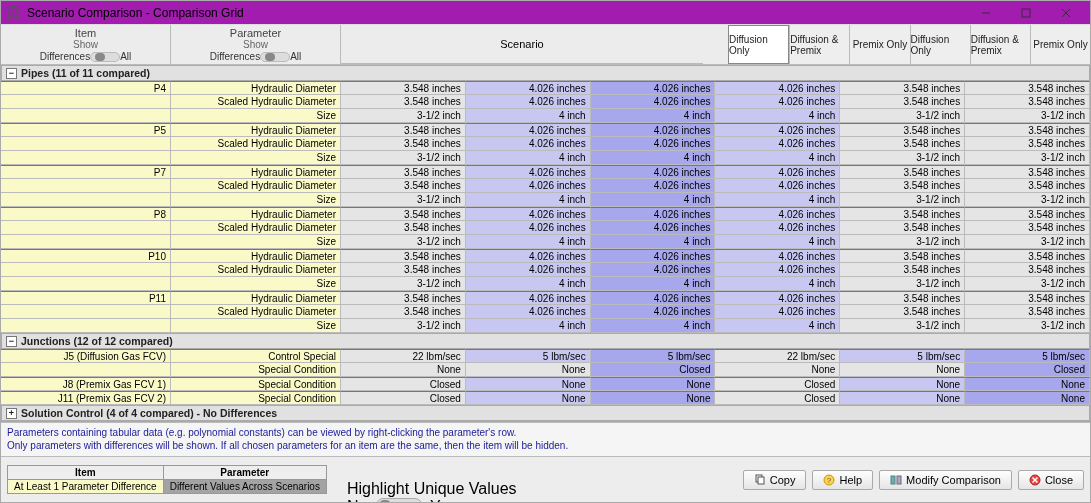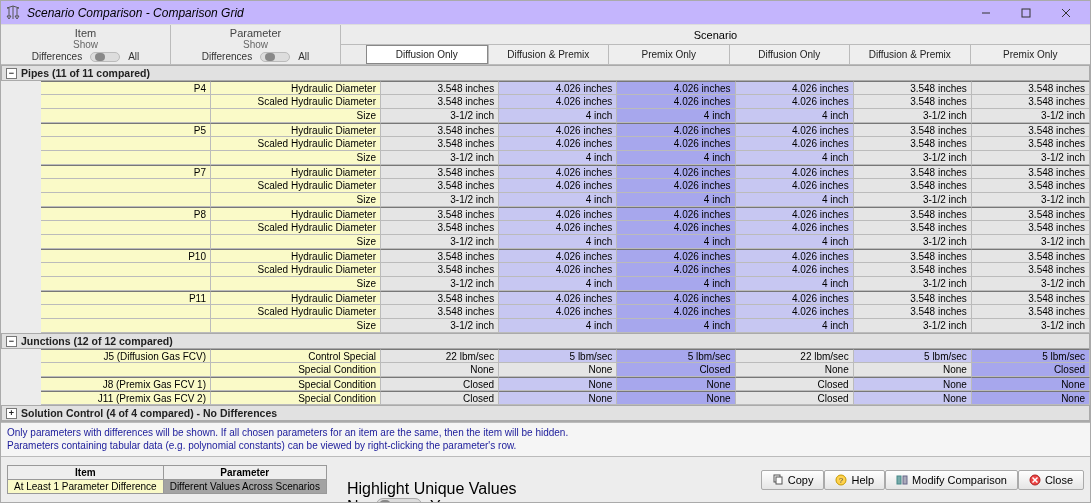--- a/index.html
+++ b/index.html
@@ -1,41 +1,41 @@
 <!DOCTYPE html>
 <html><head>
 <meta charset="utf-8">
 <style>
   * { box-sizing: border-box; margin: 0; padding: 0; }
   body { font-family: "Segoe UI", Tahoma, sans-serif; font-size: 11px; background: #f0f0f0; width: 1091px; height: 503px; overflow: hidden; display: flex; flex-direction: column; border: 1px solid #aaa; }
-  .titlebar { display: flex; align-items: center; height: 24px; background: #c4b5fd; border-bottom: 1px solid #ddd; padding: 0 4px; font-style: italic; }
+  .titlebar { display: flex; align-items: center; height: 24px; background: #a21caf; border-bottom: 1px solid #ddd; padding: 0 4px; }
   .titlebar .icon { width: 16px; height: 16px; margin-right: 6px; display: inline-flex; align-items: center; justify-content: center; }
   .titlebar .title { flex: 1; font-size: 12px; }
   .titlebar .winbtn { width: 40px; height: 24px; display: flex; align-items: center; justify-content: center; color: #333; }
 
   .controlbar { display: flex; height: 40px; border-bottom: 1px solid #bbb; background: #ececec; }
   .ctrlcol { display: flex; flex-direction: column; align-items: center; justify-content: center; border-right: 1px solid #bbb; }
   .ctrlcol.item { width: 170px; }
   .ctrlcol.param { width: 170px; }
   .ctrlcol .lbl { font-size: 11px; color: #444; }
   .ctrlcol .sub { font-size: 10px; color: #666; }
-  .ctrl-row { display: flex; align-items: center; gap: 8px; font-size: 10px; color: #333; margin-top: 1px; }
+  .ctrl-row { display: flex; align-items: center; font-size: 10px; color: #333; margin-top: 1px; }
   .radio-slider { width: 30px; height: 10px; background: #ddd; border-radius: 5px; position: relative; border: 1px solid #bbb; }
   .radio-slider::after { content: ""; position: absolute; left: 1px; top: 0; width: 10px; height: 8px; background: #888; border-radius: 4px; }
   .radio-slider.right::after { left: auto; right: 14px; }
-  .scenario-header { flex: 1; display: flex; flex-direction: column; }
+  .scenario-header { flex: 1; display: flex; }
   .scenario-header .top { flex: 1; display: flex; align-items: center; justify-content: center; border-bottom: 1px solid #bbb; font-size: 11px; }
   .scenario-header .cols { display: flex; flex: 1; padding-left: 25px; }
   .scenario-header .cols .sc { flex: 1; display: flex; align-items: center; justify-content: center; border-left: 1px solid #bbb; font-size: 10px; color: #222; background: #eee; }
   .scenario-header .cols .sc.sel { background: #fff; border: 1px solid #888; }
 
   .grid { flex: 1; overflow: auto; background: #ececec; }
   .group-row { display: flex; align-items: center; background: #e1e1e1; border: 1px solid #aaa; height: 16px; padding-left: 4px; font-weight: bold; font-size: 10.5px; color: #222; }
   .group-row .toggle { width: 11px; height: 11px; border: 1px solid #777; background: #fff; display: inline-flex; align-items: center; justify-content: center; margin-right: 4px; font-size: 9px; line-height: 1; }
-  .row { display: flex; height: 14px; margin-left: 40px; }
+  .row { display: flex; height: 14px; }
   .cell { border-right: 1px solid #bbb; border-bottom: 1px solid #bbb; padding: 0 4px; display: flex; align-items: center; font-size: 10px; overflow: hidden; white-space: nowrap; }
   .cell.item { width: 170px; justify-content: flex-end; background: #fafac8; }
   .cell.param { width: 170px; justify-content: flex-end; background: #fafac8; }
   .cell.val { flex: 1; justify-content: flex-end; }
   .bg-grey { background: #e5e5e5; }
   .bg-lav { background: #c7c7f2; }
   .bg-blue { background: #a7a7ed; }
   .first-row-of-item .cell.item, .first-row-of-item .cell.param { border-top: 1px solid #777; }
   .first-row-of-item .cell.val { border-top: 1px solid #777; }
 
@@ -46,21 +46,21 @@
   .legend-table th, .legend-table td { border: 1px solid #999; padding: 1px 6px; }
   .legend-table th { background: #eee; }
   .lg-same-i { background: #fafac8; }
   .lg-diff-i { background: #fafac8; }
   .lg-same-p { background: #d8f0d8; }
   .lg-diff-p { background: #a3a3a3; }
   .highlight-box { font-size: 16px; margin-top: 36px; }
   .toggle-pill { display: inline-flex; align-items: center; width: 46px; height: 14px; background: #ddd; border: 1px solid #aaa; border-radius: 7px; position: relative; margin: 0 4px; }
   .toggle-pill::after { content: ""; position: absolute; left: 2px; top: 1px; width: 12px; height: 10px; background: #888; border-radius: 5px; }
 
-  .btnbar { margin-left: auto; display: flex; }
+  .btnbar { margin-left: auto; display: flex; gap: 6px; }
   .btn { display: inline-flex; align-items: center; gap: 4px; border: 1px solid #aaa; background: linear-gradient(#fefefe,#e5e5e5); padding: 3px 10px; font-size: 11px; border-radius: 2px; cursor: pointer; }
   .btn svg, .btn .ico { width: 12px; height: 12px; }
 </style>
 </head>
 <body>
 
 <div class="titlebar">
   <span class="icon">
     <svg viewBox="0 0 16 16">
         <path d="M8 1 L2 3 L4 3 L4 11 L2 11 L4 14 L6 11 L4 11 M8 1 L14 3 L12 3 L12 11 L14 11 L12 14 L10 11 L12 11 M8 1 L8 14" stroke="#555" stroke-width="1" fill="none"></path>
@@ -347,22 +347,22 @@
       <div class="cell val bg-blue">None</div>
     </div>
     <div class="group-row">
       <span class="toggle">+</span>
       <span>Solution Control (4 of 4 compared) - No Differences</span>
     </div>
     <div class="group-row"></div>
   </div>
 
 <div class="hint">
+  <div>Parameters containing tabular data (e.g. polynomial constants) can be viewed by right-clicking the parameter's row.</div>
   <div>Only parameters with differences will be shown. If all chosen parameters for an item are the same, then the item will be hidden.</div>
-  <div>Parameters containing tabular data (e.g. polynomial constants) can be viewed by right-clicking the parameter's row.</div>
 </div>
 
 <div class="legend-bar">
   <table class="legend-table">
     <tbody>
         <tr>
           <th>Item</th>
           <th>Parameter</th>
         </tr>
     <tr>

